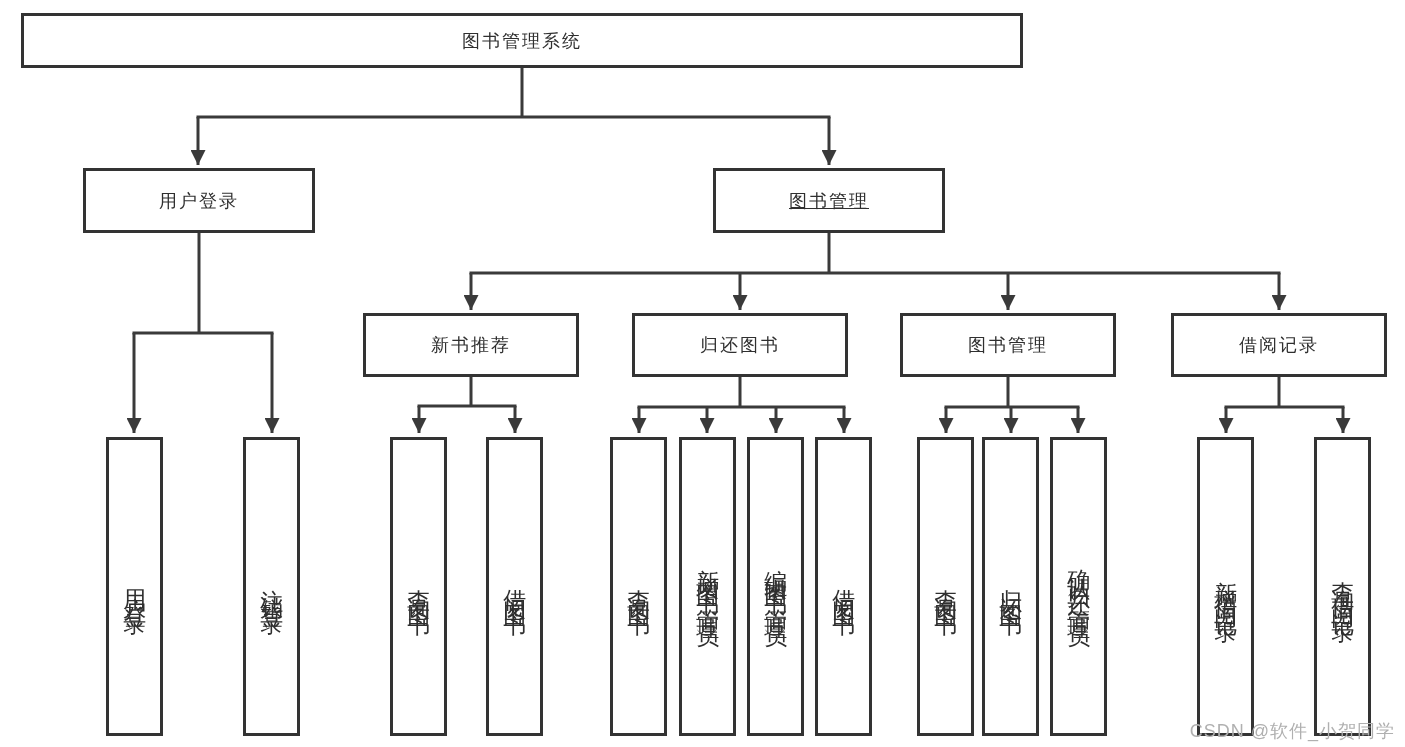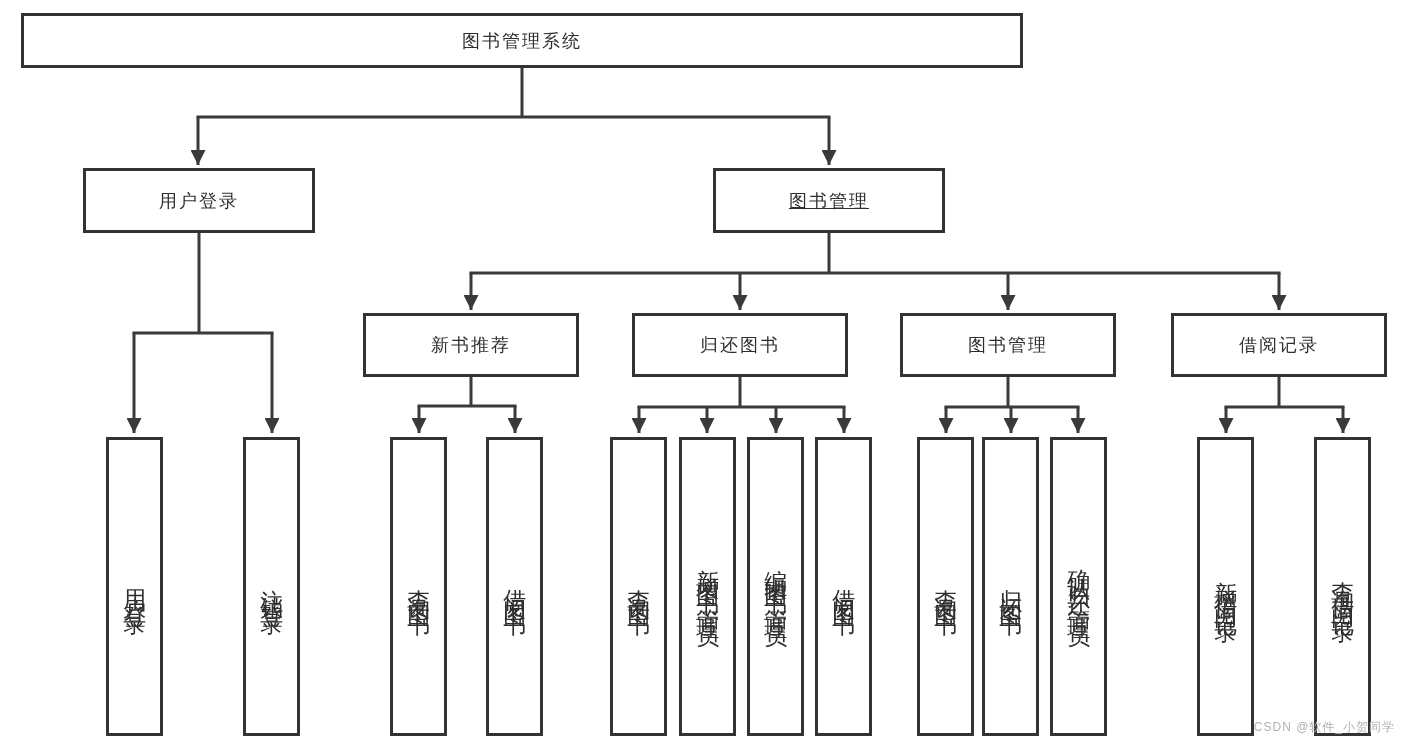--- a/index.html
+++ b/index.html
@@ -48,21 +48,21 @@
   
   .tall{top:437px;width:57px;height:299px;}
   .n-a1{left:106px;} .n-a2{left:243px;}
   .n-b1{left:390px;} .n-b2{left:486px;}
   .n-c1{left:610px;} .n-c2{left:679px;} .n-c3{left:747px;} .n-c4{left:815px;}
   .n-d1{left:917px;} .n-d2{left:982px;} .n-d3{left:1050px;}
   .n-e1{left:1197px;} .n-e2{left:1314px;}
   .watermark{
     position:absolute;
     right:10px;top:719px;
-    font-size:12px;
+    font-size:18px;
     color:#b0b0b0;
     letter-spacing:1px;
     z-index:3;
     white-space:nowrap;
   }
 </style>
 </head>
 <body>
 
 <div class="canvas">

